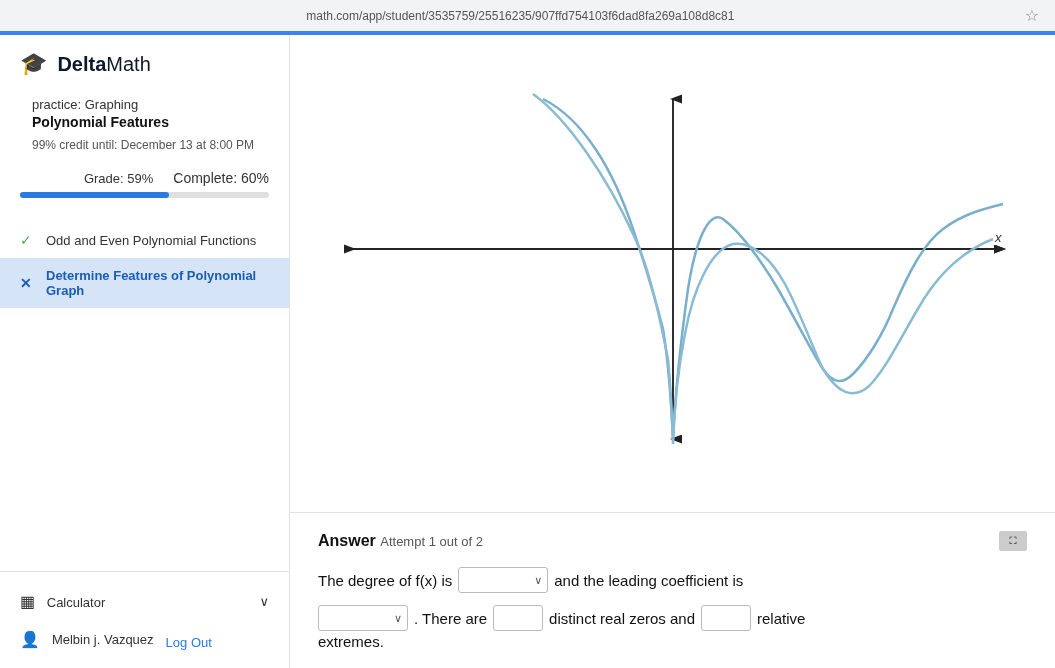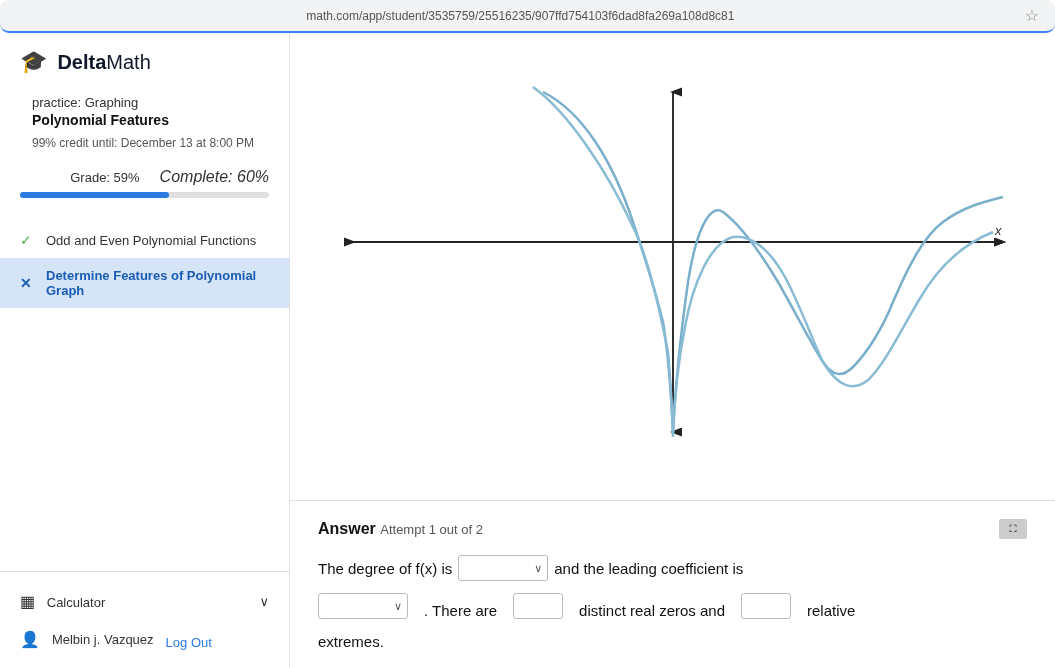--- a/index.html
+++ b/index.html
@@ -8,28 +8,27 @@
       background: #fff;
       width: 1055px;
       height: 668px;
       overflow: hidden;
       display: flex;
       flex-direction: column;
     }
     
     .url-bar {
       background: #f1f3f4;
-      border-bottom: 2px solid #3b82f6;
+      border-bottom: 4px solid #3b82f6;
       padding: 6px 16px;
       font-size: 12px;
       color: #555;
       display: flex;
       align-items: center;
       justify-content: space-between;
-      border-radius: 9px;
     }
     .url-bar-text {
       flex: 1;
       text-align: center;
     }
     .star-icon {
       font-size: 16px;
       color: #888;
     }
     
@@ -91,23 +90,22 @@
       gap: 20px;
       margin-top: 10px;
       padding: 0 20px;
       justify-content: flex-end;
     }
     .grade-label {
       font-size: 13px;
       color: #333;
     }
     .complete-label {
-      font-size: 16px;
-      color: #333;
-      font-style: italic;
+      font-size: 14px;
+      color: #333;
     }
     .progress-bar-container {
       margin: 6px 20px 16px 20px;
       height: 6px;
       background: #e0e0e0;
       border-radius: 3px;
       position: relative;
     }
     .progress-bar-fill {
       height: 100%;
@@ -269,24 +267,24 @@
       border-radius: 3px;
       padding: 4px 8px;
       font-size: 14px;
       width: 50px;
       text-align: center;
     }
     .answer-line2 {
       font-size: 15px;
       color: #111;
       display: flex;
-      align-items: flex-end;
-      gap: 16px;
+      align-items: center;
+      gap: 6px;
       flex-wrap: wrap;
-      margin-bottom: 14px;
+      margin-bottom: 2px;
     }
     .answer-line3 {
       font-size: 15px;
       color: #111;
     }
   </style>
 </head>
 <body>
 
 <div class="url-bar">

